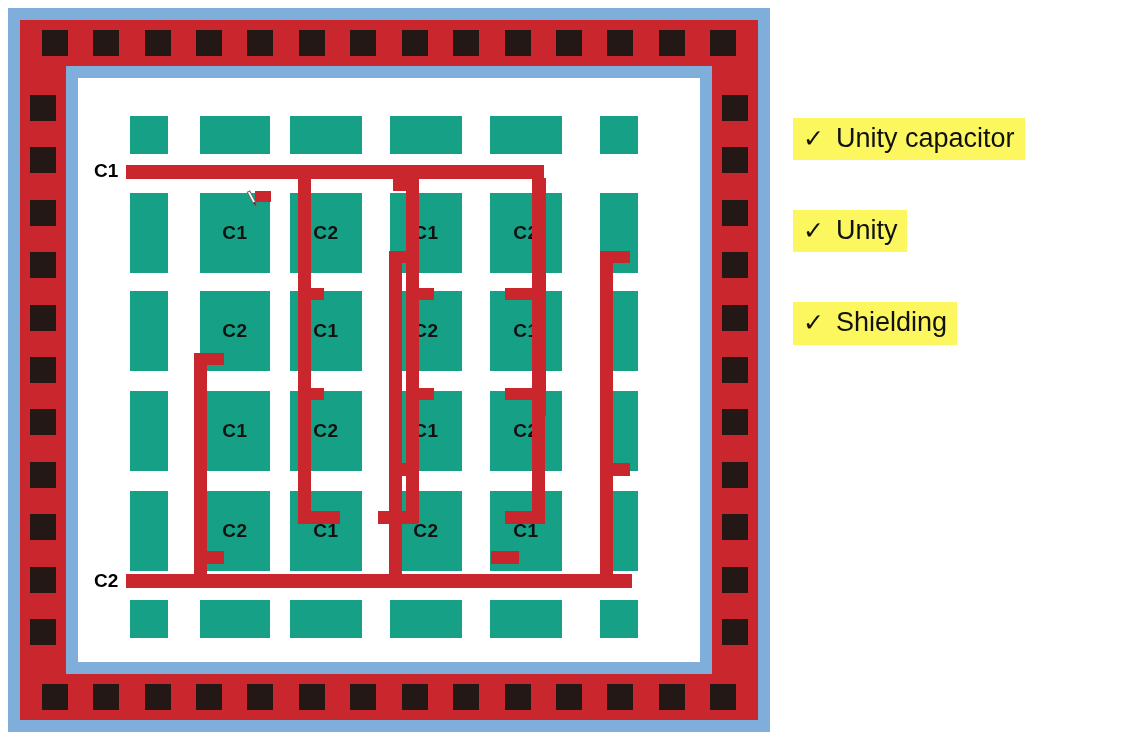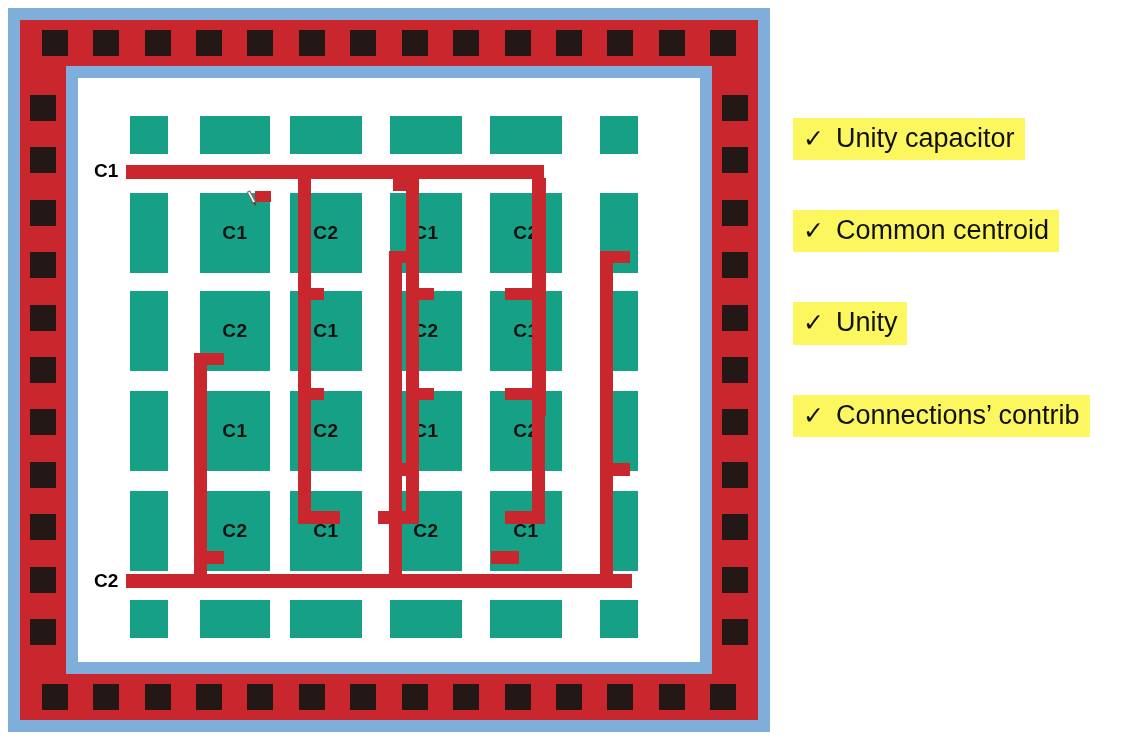--- a/index.html
+++ b/index.html
@@ -261,33 +261,28 @@
   </div>
 
   <div id="feature-list">
 
     <div class="feature-item">
       <span class="feature-chip">
         <span class="feature-check">✓</span><span class="feature-text">Unity capacitor</span>
       </span>
     </div>
 
-    <div class="feature-item">
-      <span class="feature-chip">
-        <span class="feature-check">✓</span><span class="feature-text">Common centroid</span>
-      </span>
-    </div>
 
     <div class="feature-item">
       <span class="feature-chip">
         <span class="feature-check">✓</span><span class="feature-text">Unity</span>
       </span>
     </div>
 
-
     <div class="feature-item">
       <span class="feature-chip">
-        <span class="feature-check">✓</span><span class="feature-text">Connections’ contrib</span>
+        <span class="feature-check">✓</span><span class="feature-text">Shielding</span>
       </span>
     </div>
 
+
   </div>
 </div>
 
 </body></html>

